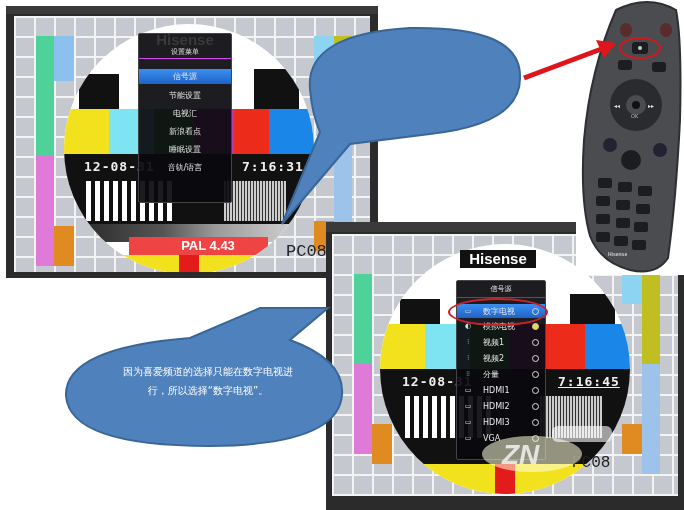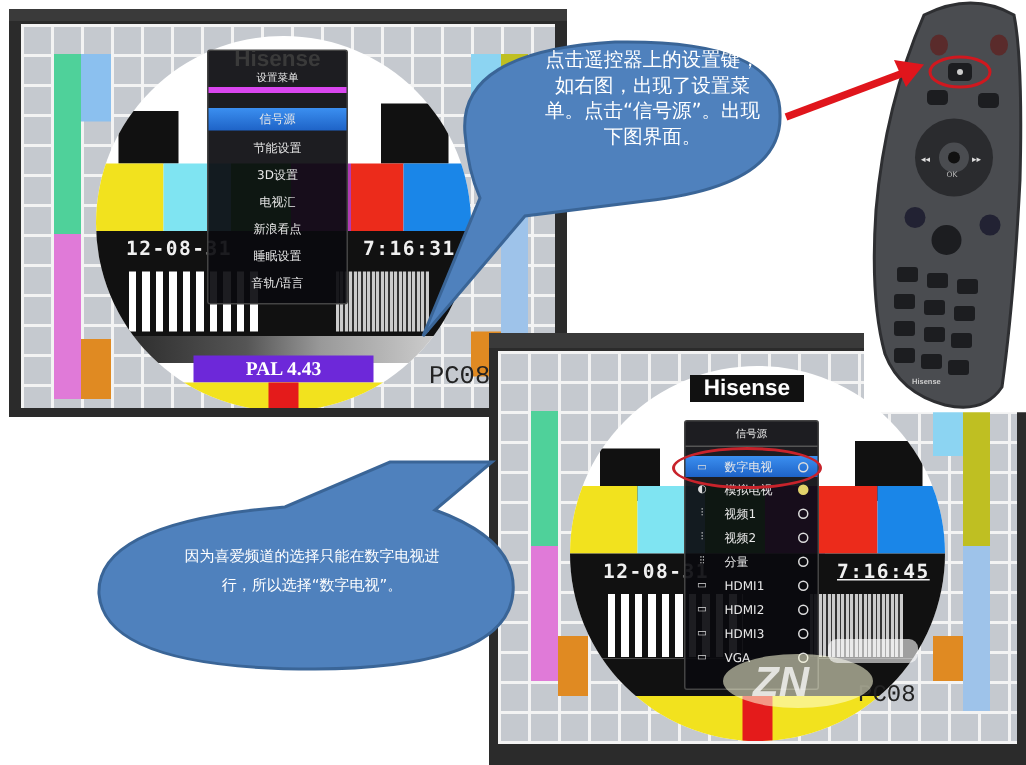--- a/index.html
+++ b/index.html
@@ -12,21 +12,21 @@
       linear-gradient(#f3f3f3 2px,transparent 2px),
       linear-gradient(90deg,#f3f3f3 2px,transparent 2px);
     background-size:20px 20px;}
   .stripe{position:absolute;}
   .circle{position:absolute;border-radius:50%;background:#ffffff;overflow:hidden;}
   .bar{position:absolute;}
   .blackband{position:absolute;background:#111;}
   .clock{position:absolute;color:#f0f0f0;font-family:"DejaVu Sans Mono",monospace;font-weight:bold;letter-spacing:1px;}
   .comb{position:absolute;background:repeating-linear-gradient(90deg,#fff 0 5px,#111 5px 9px);}
   .comb.fine{background:repeating-linear-gradient(90deg,#ccc 0 2px,#333 2px 3px);}
-  .pal{position:absolute;background:#6d28d9;color:#fff;font-family:Liberation Serif, serif;font-weight:bold;text-align:center;}
+  .pal{position:absolute;background:#ef4444;color:#fff;font-family:Liberation Sans, sans-serif;font-weight:bold;text-align:center;padding-left:19px;}
   .pc{position:absolute;font-family:Liberation Mono, monospace;color:#222;}
   .logo{position:absolute;background:#111;color:#fff;font-weight:bold;font-family:"Liberation Sans",sans-serif;text-align:center;}
   .menu{position:absolute;background:rgba(10,10,14,0.92);border:1px solid #444;border-radius:2px;}
   .menu-title{color:#e8e8e8;text-align:center;font-size:7px;}
   .menu-item{color:#e8e8e8;text-align:center;font-size:8px;position:relative;}
   .menu-item.sel{background:linear-gradient(#3b8ff0,#1e63c7);}
   .src-item{display:flex;align-items:center;color:#e8e8e8;font-size:8px;position:relative;}
   .src-item .ico{width:14px;text-align:center;font-size:7px;color:#ddd;margin-left:4px;}
   .src-item .lbl{flex:1;padding-left:8px;}
   .src-item .radio{width:7px;height:7px;border:1.5px solid #ddd;border-radius:50%;margin-right:6px;box-sizing:border-box;}
@@ -70,24 +70,23 @@
       <div class="comb fine" style="left:160px;top:157px;width:62px;height:40px;"></div>
       <div class="bar" style="left:0;top:200px;width:250px;height:18px;background:linear-gradient(90deg,#222,#555 40%,#999 60%,#ddd);"></div>
       <div class="pal" style="left:65px;top:213px;width:120px;height:18px;font-size:13px;line-height:18px;">PAL 4.43</div>
       <div class="bar" style="left:0;top:231px;width:250px;height:20px;background:#f2e21e;"></div>
       <div class="bar" style="left:115px;top:231px;width:20px;height:20px;background:#e41b1b;"></div>
     </div>
     <div class="pc" style="left:272px;top:226px;font-size:17px;">PC08</div>
 
     <div class="menu" style="left:124px;top:17px;width:92px;height:168px;">
       <div class="logo" style="position:relative;background:transparent;color:#3a3a3a;font-size:15px;height:12px;line-height:12px;overflow:hidden;">Hisense</div>
-      <div class="menu-title" style="height:12px;line-height:12px;border-bottom:4px solid #d946ef;margin-bottom:10px;">设置菜单</div>
+      <div class="menu-title" style="height:12px;line-height:12px;border-bottom:1px solid #d946ef;margin-bottom:10px;">设置菜单</div>
       <div class="menu-item sel" style="height:15px;line-height:15px;margin-bottom:3px;">信号源</div>
       <div class="menu-item" style="height:18px;line-height:18px;">节能设置</div>
-      <div class="menu-item" style="height:18px;line-height:18px;">3D设置</div>
       <div class="menu-item" style="height:18px;line-height:18px;">电视汇</div>
       <div class="menu-item" style="height:18px;line-height:18px;">新浪看点</div>
       <div class="menu-item" style="height:18px;line-height:18px;">睡眠设置</div>
       <div class="menu-item" style="height:18px;line-height:18px;">音轨/语言</div>
     </div>
   </div>
 </div>
 
 <div class="tv" style="left:326px;top:222px;width:358px;height:288px;">
   <div class="bezel-top" style="height:10px;"></div>
@@ -228,21 +227,20 @@
 
 <svg style="position:absolute;left:520px;top:36px;" width="110" height="50" viewBox="0 0 110 50">
   <line x1="4" y1="42" x2="84" y2="12" stroke="#e0151c" stroke-width="5"></line>
   <polygon points="96,7 76,4 84,22" fill="#e0151c"></polygon>
 </svg>
 
 <div class="bubble" style="left:230px;top:14px;width:300px;height:220px;">
   <svg width="300" height="220" viewBox="0 0 300 220" style="position:absolute;left:0;top:0;">
     <path d="M80 75 Q75 20 180 14 Q290 12 290 62 Q292 110 200 120 L120 130 L52 210 L90 118 Q82 100 80 75 Z" fill="#4f81bd" stroke="#3a6597" stroke-width="2"></path>
   </svg>
-  <div class="txt" style="left:130px;top:18px;width:150px;">点击遥控器上的设置键，如右图，出现了设置菜单。点击“信号源”。出现下图界面。</div>
 </div>
 
 <div class="bubble" style="left:60px;top:300px;width:300px;height:170px;">
   <svg width="300" height="170" viewBox="0 0 300 170" style="position:absolute;left:0;top:0;">
     <path d="M200 8 L268 8 L230 40 Q285 60 282 95 Q278 145 150 146 Q10 146 6 96 Q4 48 130 38 L200 8 Z" fill="#4f81bd" stroke="#3a6597" stroke-width="2"></path>
   </svg>
   <div class="txt" style="left:60px;top:62px;width:176px;font-size:10px;line-height:19px;">因为喜爱频道的选择只能在数字电视进行，所以选择“数字电视”。</div>
 </div>
 
 </body></html>

